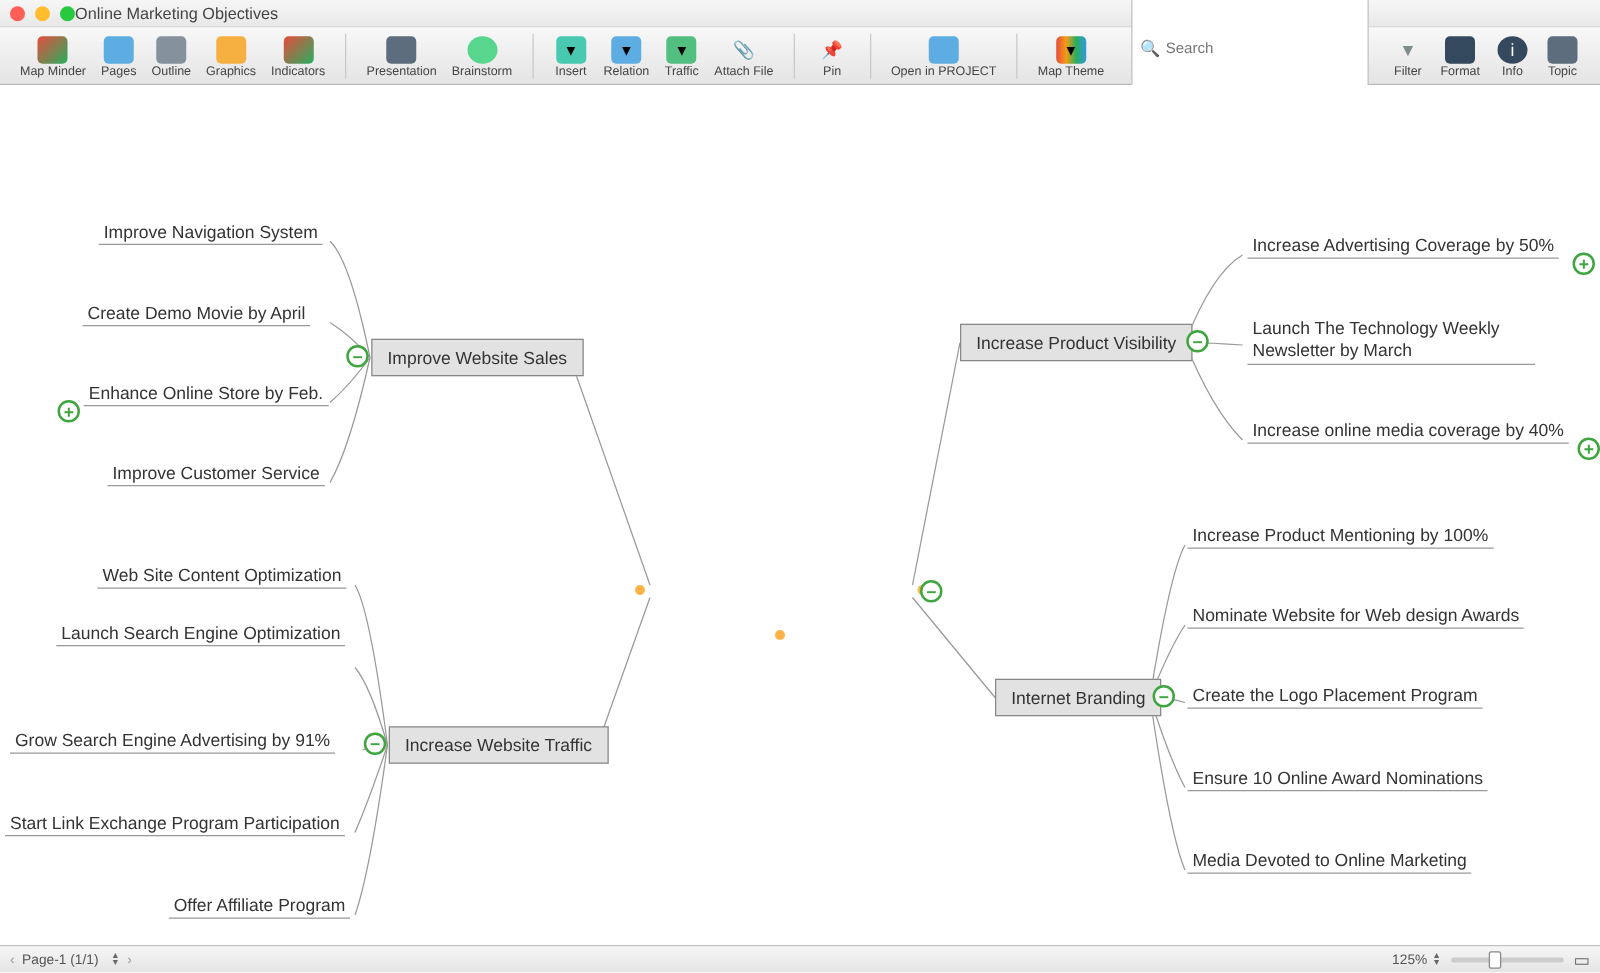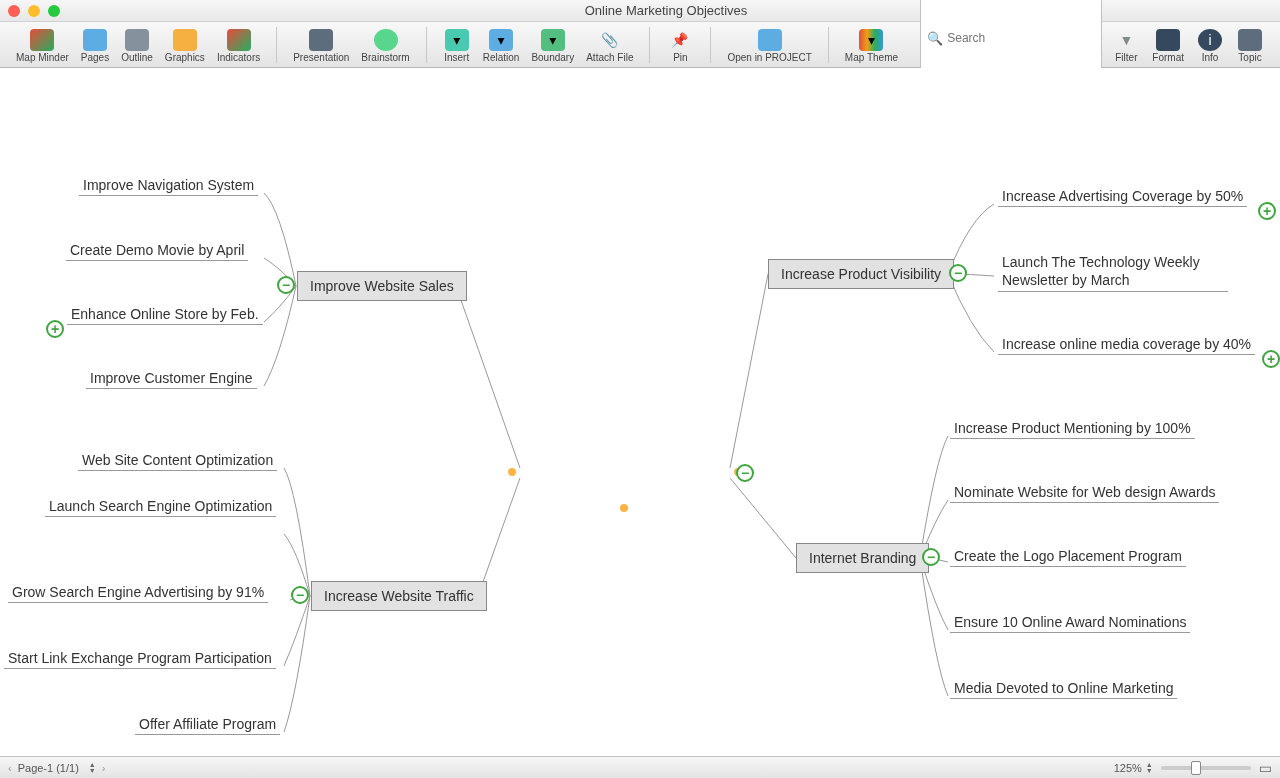--- a/index.html
+++ b/index.html
@@ -1,21 +1,21 @@
 <!DOCTYPE html>
 <html><head>
 <meta charset="utf-8">
 <style>
 * { box-sizing: border-box; margin: 0; padding: 0; }
 body { font-family: -apple-system, "Helvetica Neue", Arial, sans-serif; font-size: 13px; background: #fff; width: 1280px; height: 778px; overflow: hidden; position: relative; }
 .titlebar { height: 22px; background: linear-gradient(#f6f6f6,#e8e8e8); display: flex; align-items: center; padding: 0 8px; border-bottom: 1px solid #d0d0d0; }
 .traffic { display: flex; gap: 8px; }
 .dot { width: 12px; height: 12px; border-radius: 50%; }
 .red { background: #ff5f56; } .yellow { background: #ffbd2e; } .green { background: #27c93f; }
-.title { flex:1; text-align:center; font-size:13px; color:#444; }
+.title { flex:1; font-size:13px; color:#444; }
 .toolbar { height: 46px; background: linear-gradient(#f8f8f8,#e4e4e4); border-bottom:1px solid #b8b8b8; display:flex; align-items:center; padding:0 10px; gap:2px; }
 .tb-group { display:flex; align-items:flex-start; }
 .tb-btn { display:flex; flex-direction:column; align-items:center; justify-content:flex-start; padding:2px 6px 0; min-width:40px; cursor:pointer; }
 .tb-icon { width:24px; height:22px; border-radius:4px; margin-bottom:1px; display:flex; align-items:center; justify-content:center; font-size:14px; }
 .tb-label { font-size:10px; color:#444; white-space:nowrap; }
 .sep { width:1px; height:36px; background:#c8c8c8; margin:0 8px; }
 .search-box { flex:0 0 150px; height:22px; border:1px solid #c0c0c0; border-radius:4px; background:#fff; display:flex; align-items:center; padding:0 6px; }
 .search-box input { border:none; outline:none; font-size:12px; width:100%; background:transparent; }
 .canvas { position:absolute; top:68px; left:0; right:0; bottom:22px; background:#fff; overflow:hidden; }
 svg.lines { position:absolute; top:0; left:0; width:100%; height:100%; pointer-events:none; }
@@ -82,21 +82,21 @@
     <div class="tb-btn">
         <div class="tb-icon" style="background:#48c9b0">▾</div>
         <div class="tb-label">Insert</div>
       </div>
     <div class="tb-btn">
         <div class="tb-icon" style="background:#5dade2">▾</div>
         <div class="tb-label">Relation</div>
       </div>
     <div class="tb-btn">
         <div class="tb-icon" style="background:#52be80">▾</div>
-        <div class="tb-label">Boundary</div>
+        <div class="tb-label">Traffic</div>
       </div>
     <div class="tb-btn">
         <div class="tb-icon" style="color:#666">📎</div>
         <div class="tb-label">Attach File</div>
       </div>
   </div>
   <div class="sep"></div>
   <div class="tb-group">
     <div class="tb-btn">
         <div class="tb-icon" style="color:#e74c3c">📌</div>
@@ -180,21 +180,21 @@
   <div class="handle" style="left:620px;top:436px"></div>
   <div class="handle" style="left:734px;top:400px"></div>
   <div class="collapse" style="left:736px;top:396px">−</div>
 
   <div class="node" style="left:297px;top:203px">Improve Website Sales</div>
   <div class="collapse" style="left:277px;top:208px">−</div>
   <div class="leaf" style="left:79px;top:109px">Improve Navigation System</div>
   <div class="leaf" style="left:66px;top:174px">Create Demo Movie by April</div>
   <div class="leaf" style="left:67px;top:238px">Enhance Online Store by Feb.</div>
   <div class="collapse" style="left:46px;top:252px">+</div>
-  <div class="leaf" style="left:86px;top:302px">Improve Customer Engine</div>
+  <div class="leaf" style="left:86px;top:302px">Improve Customer Service</div>
 
   <div class="node" style="left:311px;top:513px">Increase Website Traffic</div>
   <div class="collapse" style="left:291px;top:518px">−</div>
   <div class="leaf" style="left:78px;top:384px">Web Site Content Optimization</div>
   <div class="leaf" style="left:45px;top:430px">Launch Search Engine Optimization</div>
   <div class="leaf" style="left:8px;top:516px">Grow Search Engine Advertising by 91%</div>
   <div class="leaf" style="left:4px;top:582px">Start Link Exchange Program Participation</div>
   <div class="leaf" style="left:135px;top:648px">Offer Affiliate Program</div>
 
   <div class="node" style="left:768px;top:191px">Increase Product Visibility</div>

